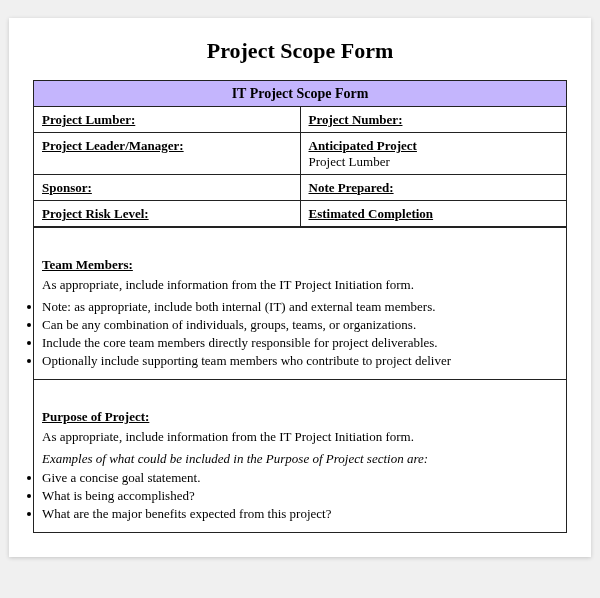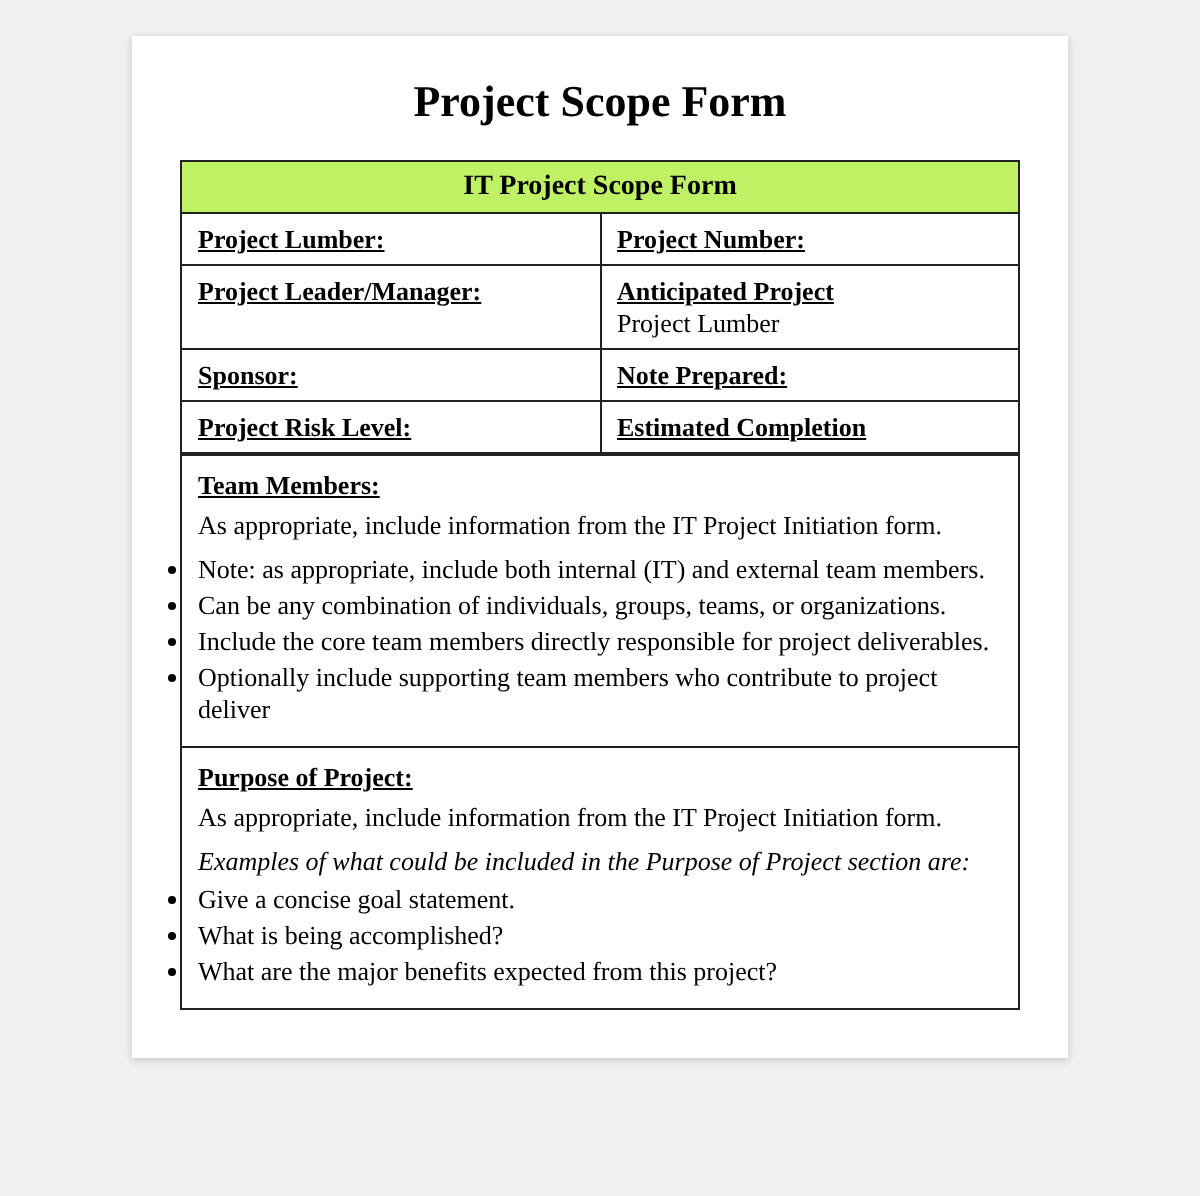--- a/index.html
+++ b/index.html
@@ -7,21 +7,21 @@
       background: #f0f0f0;
       display: flex;
       justify-content: center;
       align-items: flex-start;
       min-height: 598px;
       font-family: Times New Roman, serif;
       font-size: 13px;
     }
     .page {
       background: #fff;
-      width: 468px;
+      width: 582px;
       margin: 18px auto;
       padding: 20px 24px 24px 24px;
       box-shadow: 0 1px 4px rgba(0,0,0,0.18);
     }
     .page-title {
       text-align: center;
       font-size: 22px;
       font-weight: bold;
       margin-bottom: 16px;
       font-family: Times New Roman, serif;
@@ -29,21 +29,21 @@
     .form-outer {
       border: 1.5px solid #222;
       width: 100%;
     }
     .form-header {
       text-align: center;
       font-weight: bold;
       font-size: 14px;
       border-bottom: 1.5px solid #222;
       padding: 5px 0 4px 0;
-      background: #bef264;
+      background: #c4b5fd;
     }
     .form-row {
       display: flex;
       border-bottom: 1.5px solid #222;
     }
     .form-row:last-child {
       border-bottom: none;
     }
     .form-cell {
       padding: 5px 8px 4px 8px;
@@ -68,20 +68,21 @@
     }
     .section-block + .section-block {
       border-top: 1.5px solid #222;
     }
     .section-title {
       font-weight: bold;
       text-decoration: underline;
       margin-bottom: 4px;
       font-family: Times New Roman, serif;
       font-size: 13px;
+      margin-top: 22px;
     }
     .section-desc {
       margin-bottom: 6px;
       font-family: Times New Roman, serif;
       font-size: 13px;
     }
     .examples-intro {
       margin-bottom: 3px;
       font-style: italic;
       font-family: Times New Roman, serif;

